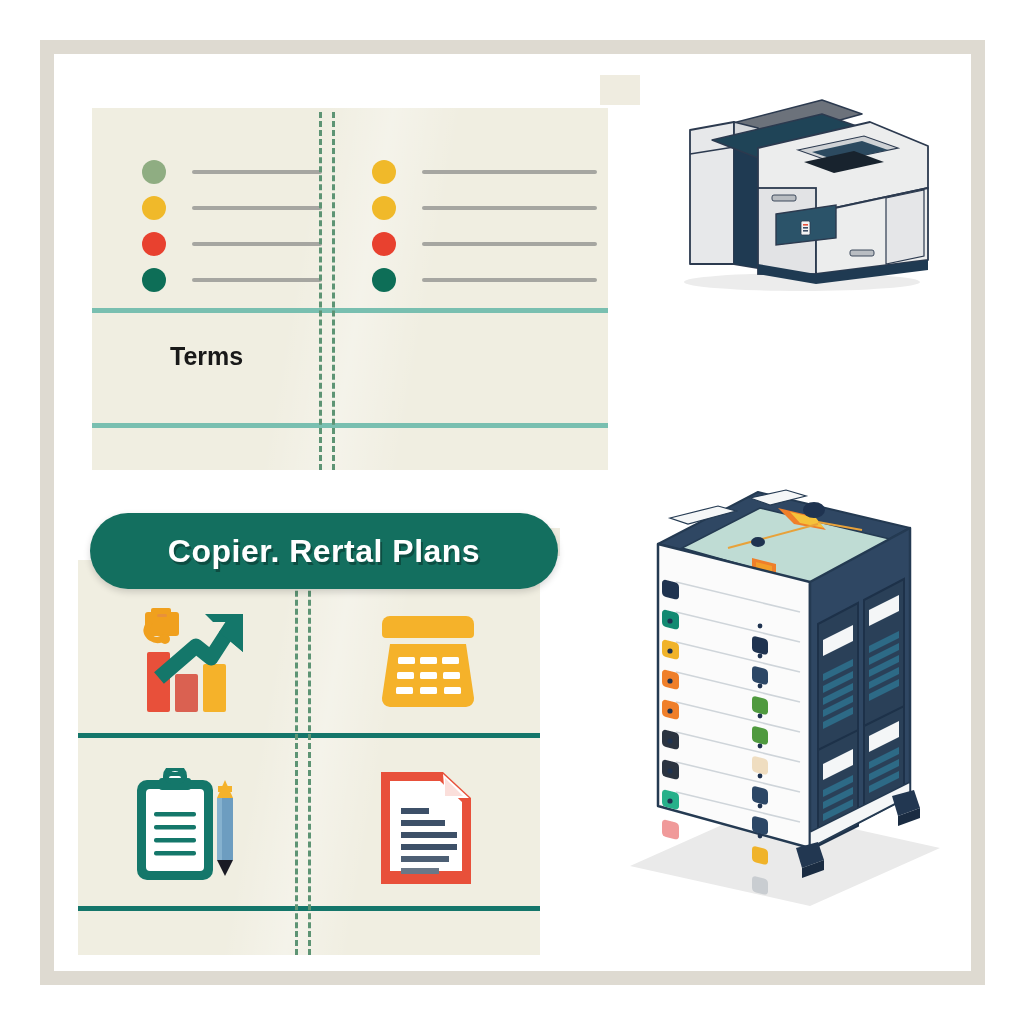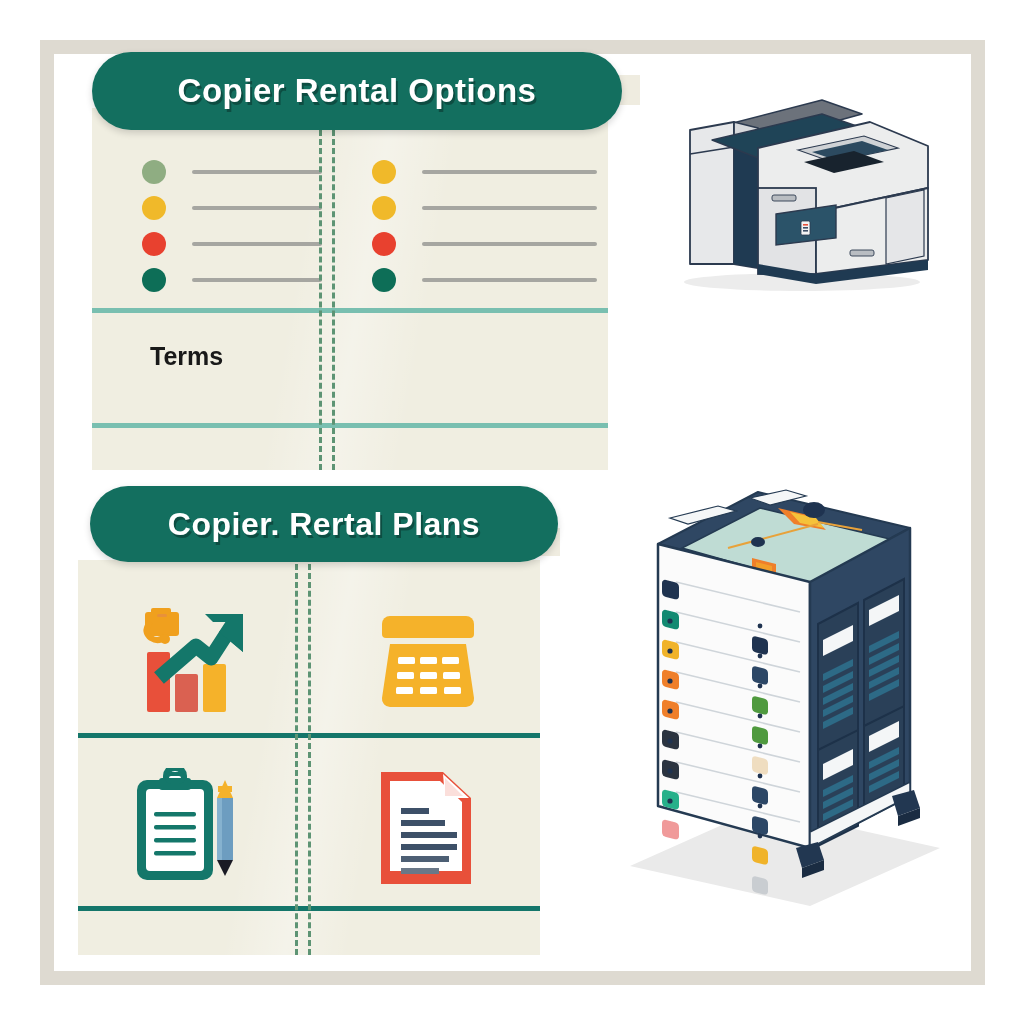--- a/index.html
+++ b/index.html
@@ -103,20 +103,21 @@
     margin-left: 26px;
   }
 
   
   .card-label {
     position: absolute;
     z-index: 5;
     color: #191919;
     font-size: 25px;
     white-space: nowrap;
+    margin-left: 20px;
   }
 
   
   .icon-cell {
     position: absolute;
     z-index: 3;
     display: flex;
     align-items: center;
     justify-content: center;
   }
@@ -128,23 +129,20 @@
 <body>
 
 <div id="stage">
 
   <div class="frame"></div>
 
   <div class="card" style="left:92px; top:108px; width:516px; height:362px;"></div>
 
   <div class="banner-tail" style="left:600px; top:75px; width:40px; height:30px;"></div>
 
-  <div class="banner" style="left:92px; top:52px; width:530px; height:78px;">
-    <span class="banner-text" style="font-size:33px;">Copier Rental Options</span>
-  </div>
 
   <div class="gutter" style="left:319px; top:112px; height:358px;"></div>
   <div class="gutter" style="left:332px; top:112px; height:358px;"></div>
 
   <div class="bullet-row" style="left:142px; top:160px;">
     <span class="bullet-dot" style="background:#8fad82;"></span>
     <span class="bullet-line" style="width:130px;"></span>
   </div>
   <div class="bullet-row" style="left:142px; top:196px;">
     <span class="bullet-dot" style="background:#f0b92a;"></span>
@@ -217,21 +215,21 @@
       <rect x="178" y="158" width="24" height="6" rx="2" fill="#b9bdc2" stroke="#2c3a4f" stroke-width="0.9"></rect>
 
       <polygon points="214,106 252,98 252,164 214,172" fill="#e5e6e8" stroke="#2c3a4f" stroke-width="1.2"></polygon>
     </svg>
   </div>
 
   <div class="card" style="left:78px; top:560px; width:462px; height:395px;"></div>
 
   <div class="banner-tail" style="left:530px; top:528px; width:30px; height:28px;"></div>
 
-  <div class="banner" style="left:90px; top:486px; width:468px; height:76px;">
+  <div class="banner" style="left:90px; top:513px; width:468px; height:76px;">
     <span class="banner-text" style="font-size:32px;">Copier. Rertal Plans</span>
   </div>
 
   <div class="gutter" style="left:295px; top:564px; height:391px;"></div>
   <div class="gutter" style="left:308px; top:564px; height:391px;"></div>
 
   <div class="rule rule-dark" style="left:78px; top:733px; width:462px;"></div>
   <div class="rule rule-dark" style="left:78px; top:906px; width:462px;"></div>
 
   <div class="icon-cell" style="left:133px; top:602px; width:120px; height:120px;">

